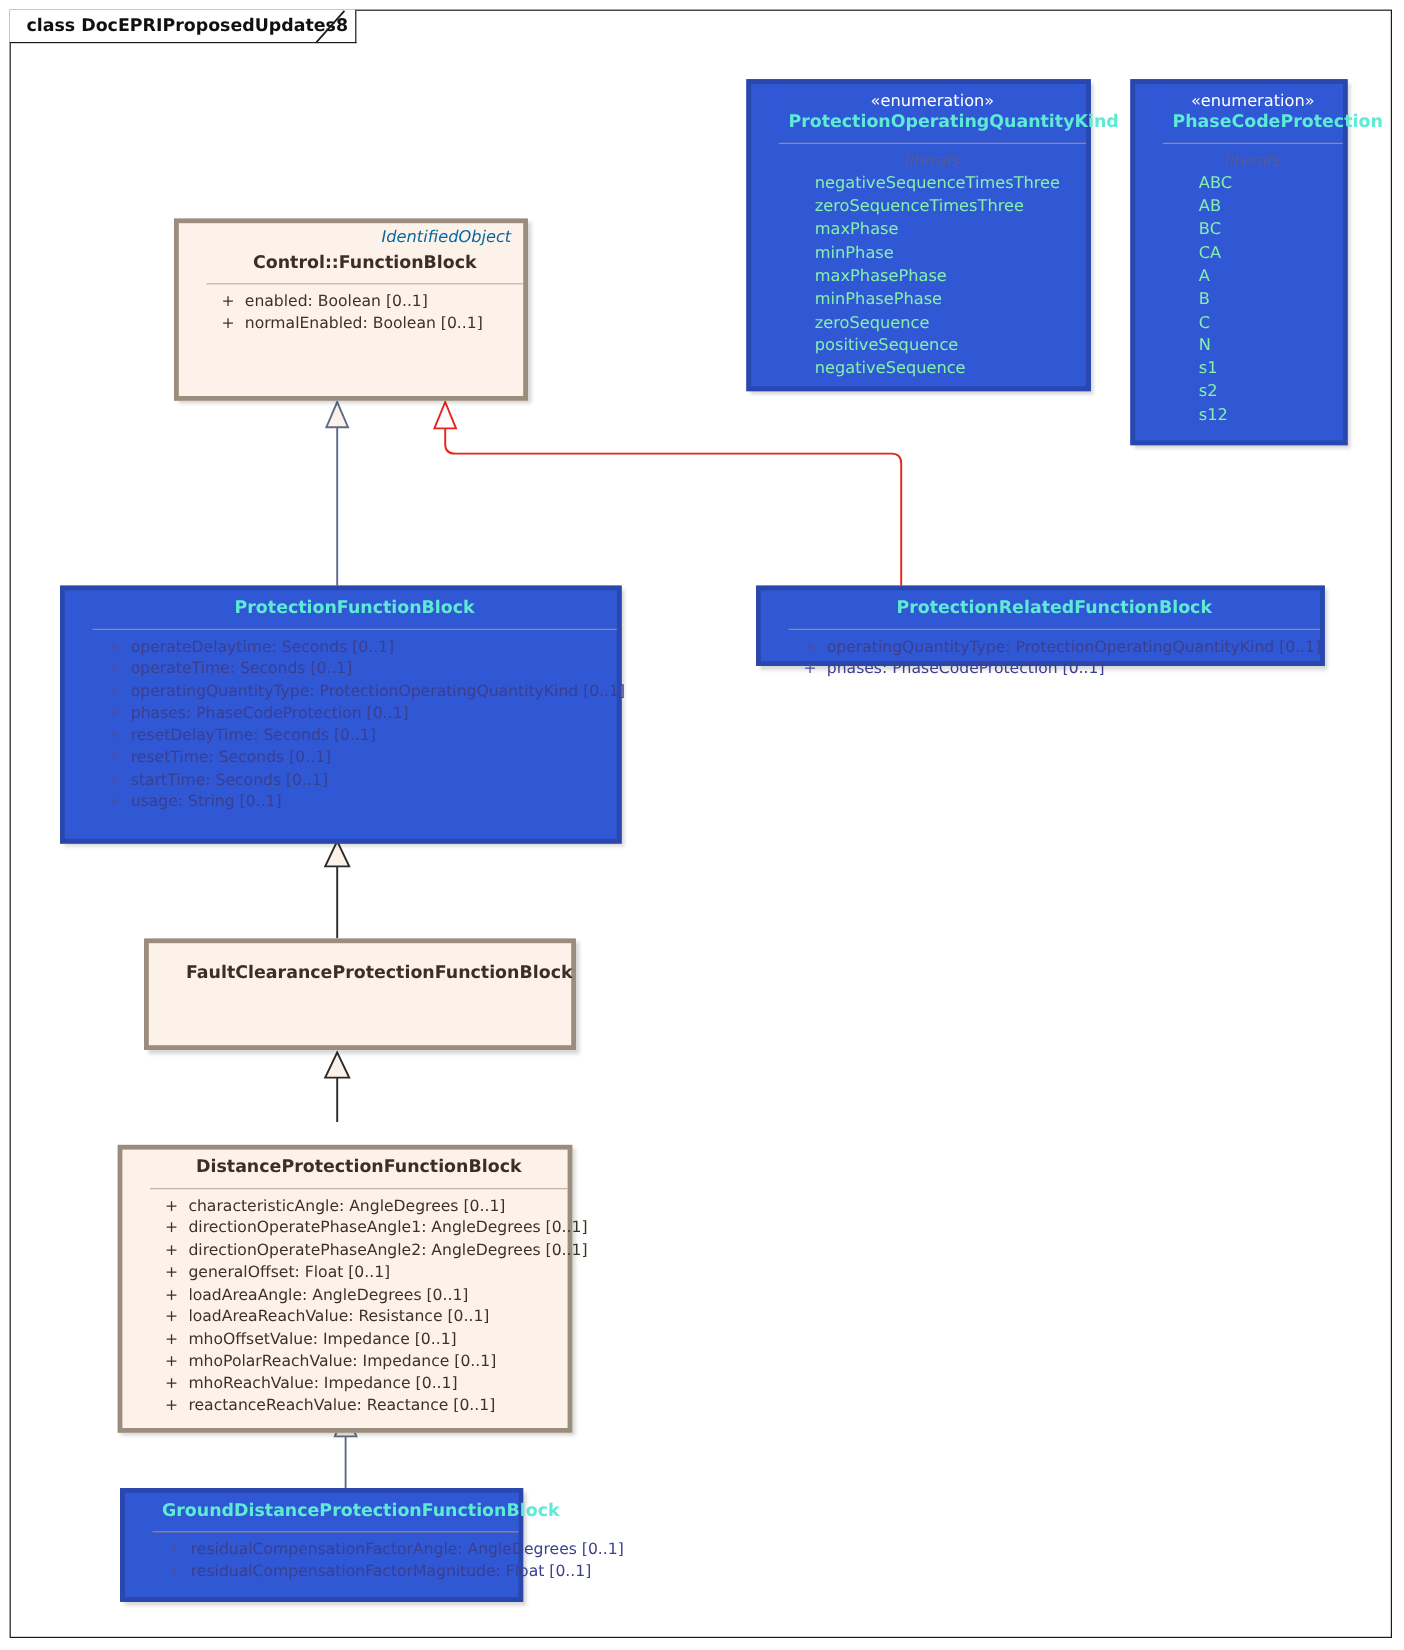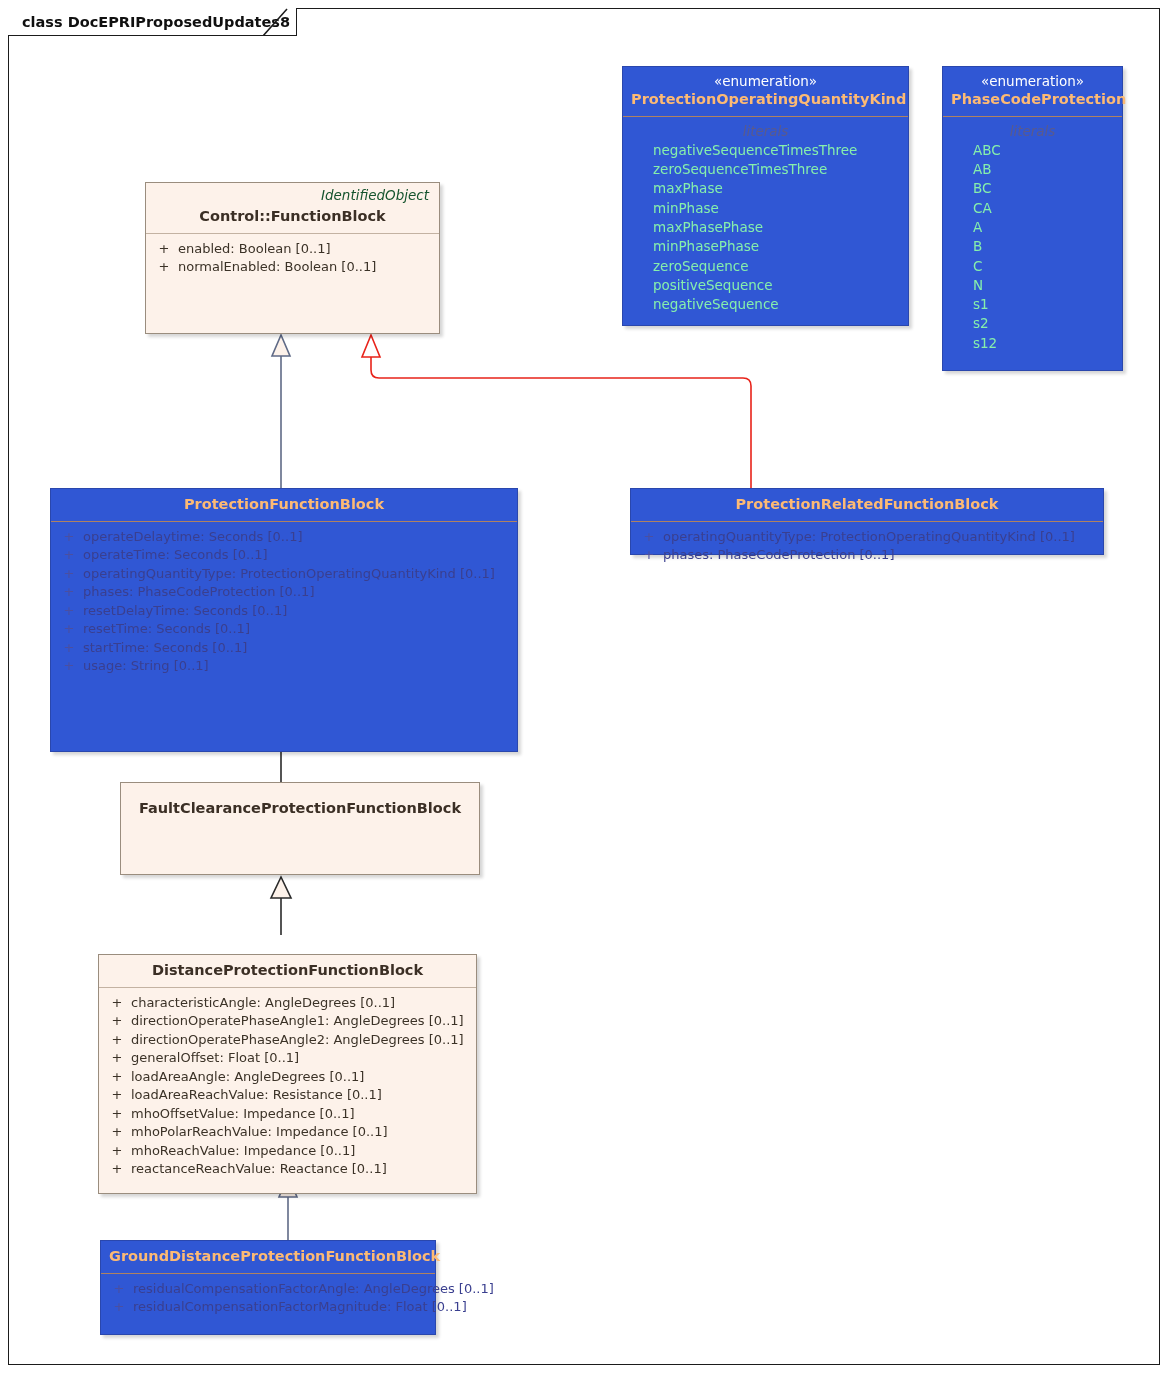--- a/index.html
+++ b/index.html
@@ -55,22 +55,23 @@
     height: 28px;
     overflow: hidden;
     z-index: 5;
   }
   .frame-tab-slant svg { display: block; }
 
   
   .uml-box {
     position: absolute;
     box-sizing: border-box;
-    border: 1px solid #fca5a5;
+    border: 4px solid #fca5a5;
     box-shadow: 3px 3px 3px rgba(0,0,0,0.16);
+    padding-left: 23px;
   }
   .uml-box.cream {
     background: #fdf2ea;
     border-color: #9a8d7e;
   }
   .uml-box.blue {
     background: #3057d4;
     border-color: #2a47ad;
   }
   .box-head {
@@ -83,27 +84,27 @@
     font-size: 13.5px;
     color: #ffffff;
     line-height: 1.25;
   }
   .qualifier {
     position: absolute;
     right: 10px;
     top: 4px;
     font-style: italic;
     font-size: 13.5px;
-    color: #14532d;
+    color: #0369a1;
   }
   .box-title {
     font-size: 14.5px;
     font-weight: bold;
     line-height: 1.3;
-    color: #fdba74;
+    color: #5eead4;
   }
   .cream .box-title { color: #3b2f25; }
   .divider {
     height: 1px;
     background: #c58a4e;
     opacity: .85;
   }
   .cream .divider { background: #b6a somewhere; }
   .cream > .divider { background: #b9a795; }
   .attrs {
@@ -143,21 +144,21 @@
   .lit-wrap { padding: 2px 0 10px 0; }
 
   
   .conn { position: absolute; }
   .conn svg { display: block; overflow: visible; }
 
   
   #box-function-block      { left:145px; top:182px;  width:295px; height:152px; }
   #box-enum-poqk           { left:622px; top:66px;   width:287px; height:260px; }
   #box-enum-pcp            { left:942px; top:66px;   width:181px; height:305px; }
-  #box-protection-fb       { left:50px;  top:488px;  width:468px; height:264px; }
+  #box-protection-fb       { left:50px;  top:488px;  width:468px; height:215px; }
   #box-protection-rel-fb   { left:630px; top:488px;  width:474px; height:67px; }
   #box-fault-clearance-fb  { left:120px; top:782px;  width:360px; height:93px; }
   #box-distance-fb         { left:98px;  top:935px;  width:379px; height:240px;margin-top:19px; }
   #box-ground-distance-fb  { left:100px; top:1240px; width:336px; height:95px; }
 </style>
 </head>
 <body>
 
 <div id="canvas">
 

